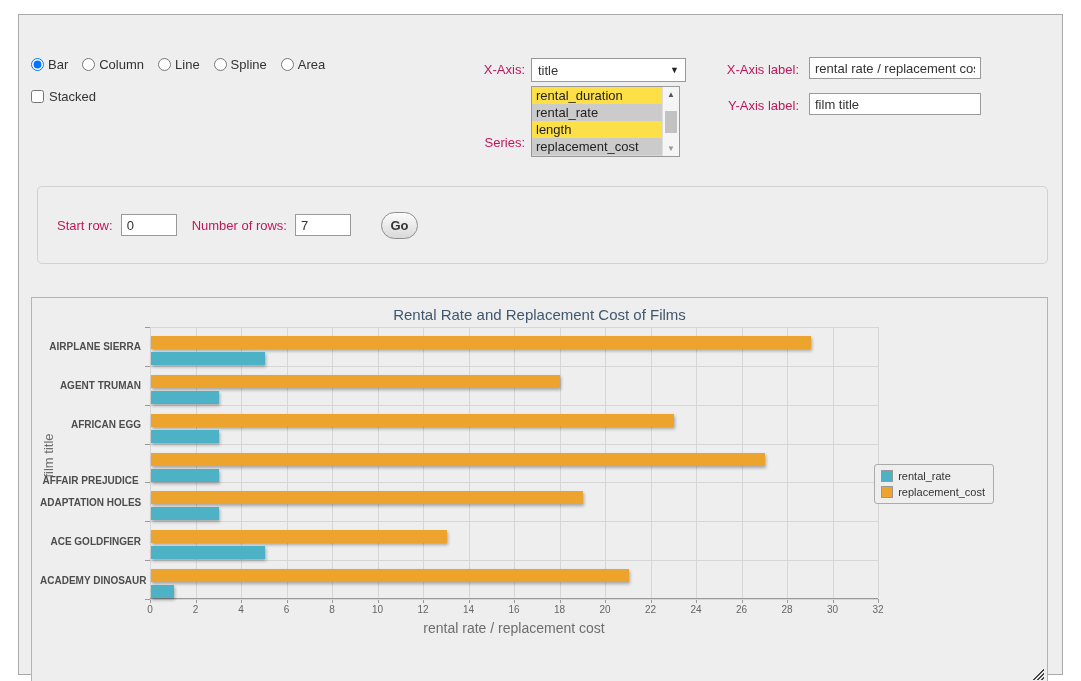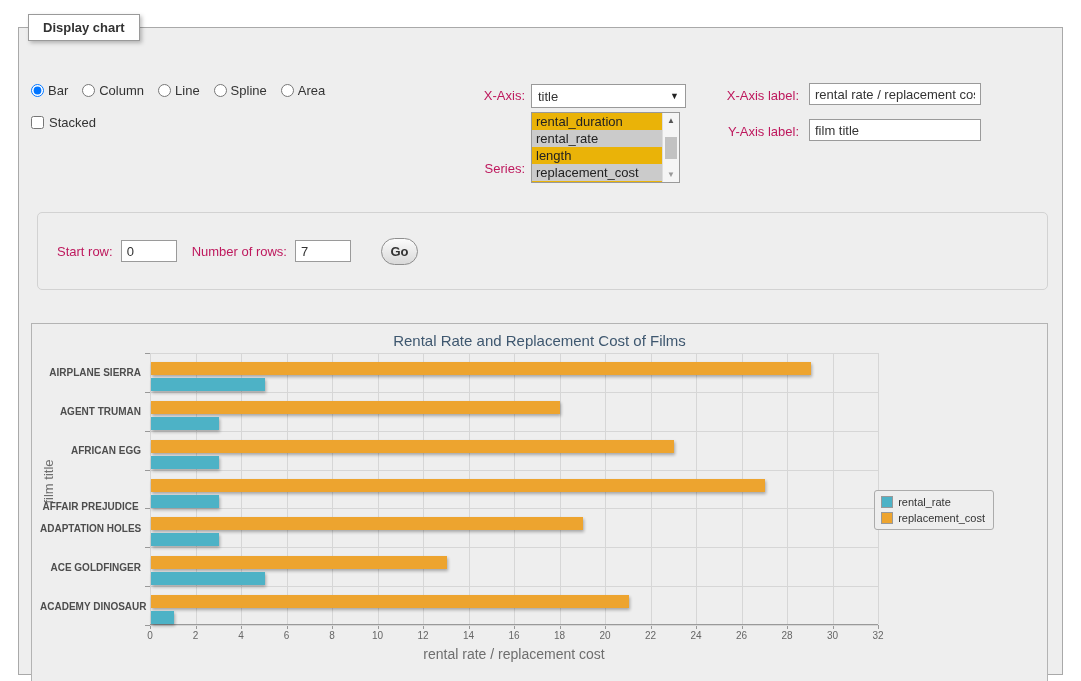--- a/index.html
+++ b/index.html
@@ -33,21 +33,21 @@
   .fake-select {
     left:512px; top:43px; width:155px; height:24px; background:#fff;
     border:1px solid #999; font-size:13px; color:#333; display:flex;
     align-items:center; padding:0 6px; justify-content:space-between;
   }
   .fake-select .arrow { font-size:9px; color:#222; }
 
   
   .series-lab { left:426px; top:120px; width:80px; }
   .multi {
-    left:512px; top:71px; width:149px; height:71px; background:#eab308;
+    left:512px; top:71px; width:149px; height:71px; background:#fde047;
     border:1px solid #999; display:flex;
   }
   .multi .opts { flex:1; overflow:hidden; }
   .multi .opt { font-size:13px; color:#222; padding:0 4px; height:17px; line-height:17px; white-space:nowrap; }
   .multi .opt.sel { background:#cbcbcb; }
   .multi .sbar { width:17px; background:#f5f5f5; border-left:1px solid #ddd; position:relative; }
   .sbar .up, .sbar .dn { position:absolute; left:0; width:100%; height:15px; text-align:center; font-size:8px; line-height:15px; }
   .sbar .up { top:0; color:#555; }
   .sbar .dn { bottom:0; color:#999; }
   .sbar .thumb { position:absolute; left:2px; width:12px; top:24px; height:22px; background:#c2c2c2; }
@@ -99,21 +99,20 @@
   .leg-text { font-size:11px; color:#333; }
   .resize-handle { position:absolute; right:3px; bottom:3px; width:11px; height:11px;
     background:
       linear-gradient(135deg, transparent 0 50%, #444 50% 56%, transparent 56% 68%, #444 68% 74%, transparent 74% 86%, #444 86% 92%, transparent 92%);
   }
 </style>
 </head>
 <body>
 
 <fieldset class="main">
-  <legend class="tab">Display chart</legend>
 
   <div class="abs radio-row">
       <input type="radio" name="ctype" checked="" style="">
       <label>Bar</label>
       <input type="radio" name="ctype" style="">
       <label>Column</label>
       <input type="radio" name="ctype" style="">
       <label>Line</label>
       <input type="radio" name="ctype" style="">
       <label>Spline</label>

